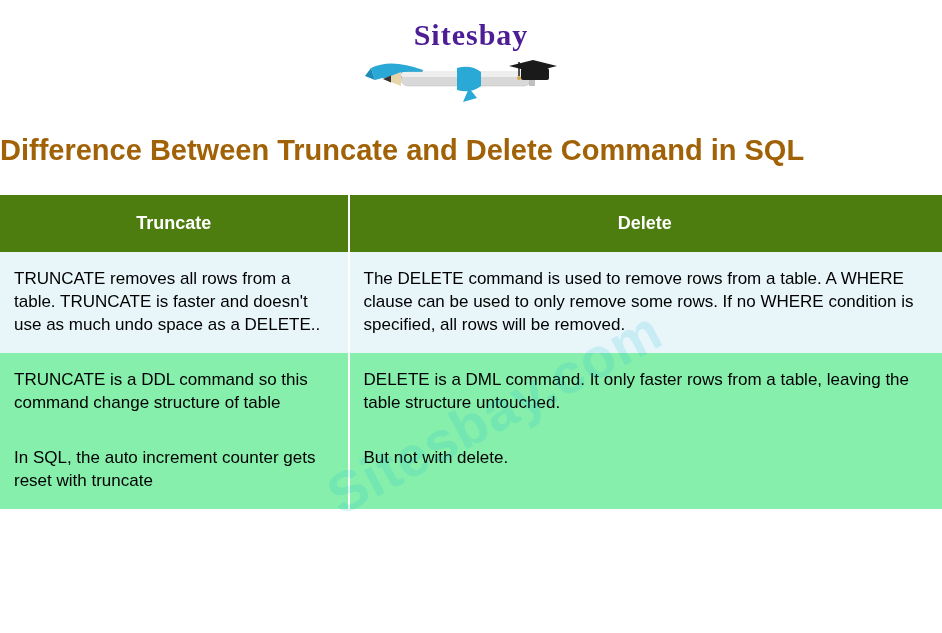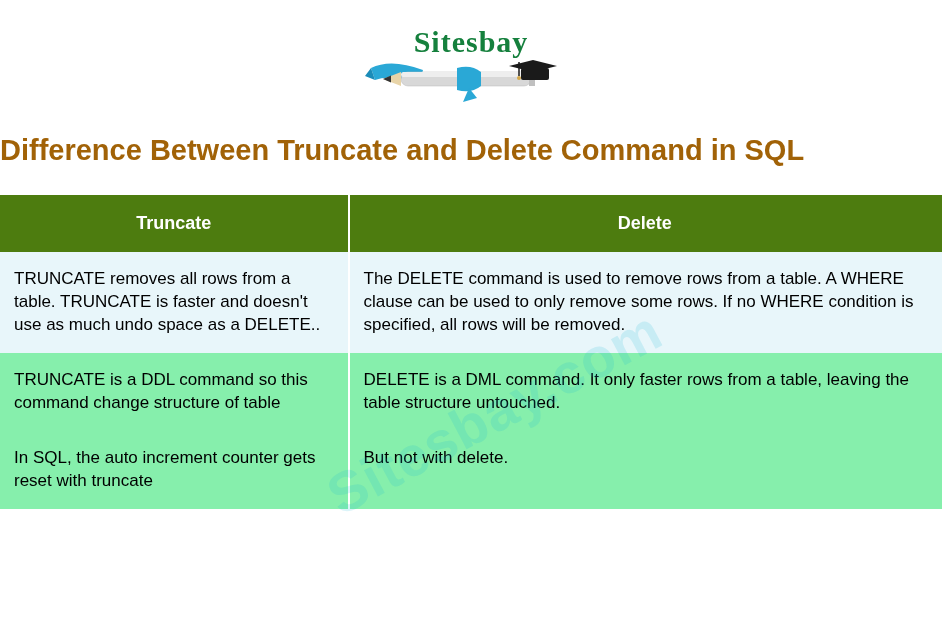--- a/index.html
+++ b/index.html
@@ -23,23 +23,23 @@
     .logo {
       display: inline-block;
       position: relative;
       width: 240px;
       height: 90px;
     }
     .logo-text {
       font-family: Georgia, 'Times New Roman', serif;
       font-size: 30px;
       font-weight: bold;
-      color: #15803d;
+      color: #4c1d95;
       position: absolute;
-      top: 7px;
+      top: 0;
       left: 50%;
       transform: translateX(-50%);
       text-shadow: 1px 1px 0 #fff, -1px -1px 0 #fff;
       letter-spacing: 1px;
     }
     .logo-svg {
       position: absolute;
       top: 32px;
       left: 50%;
       transform: translateX(-50%);

